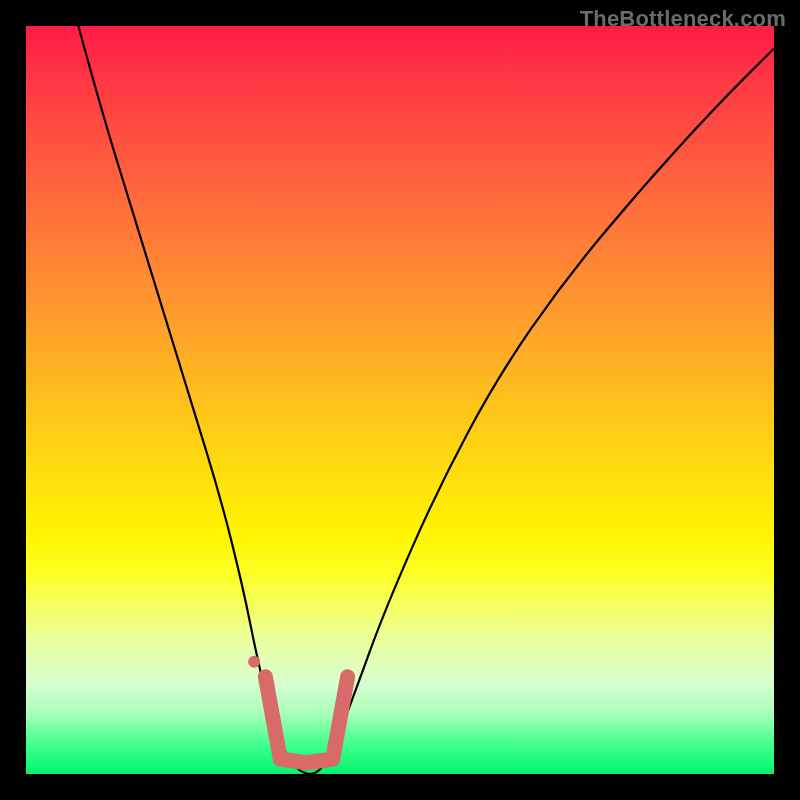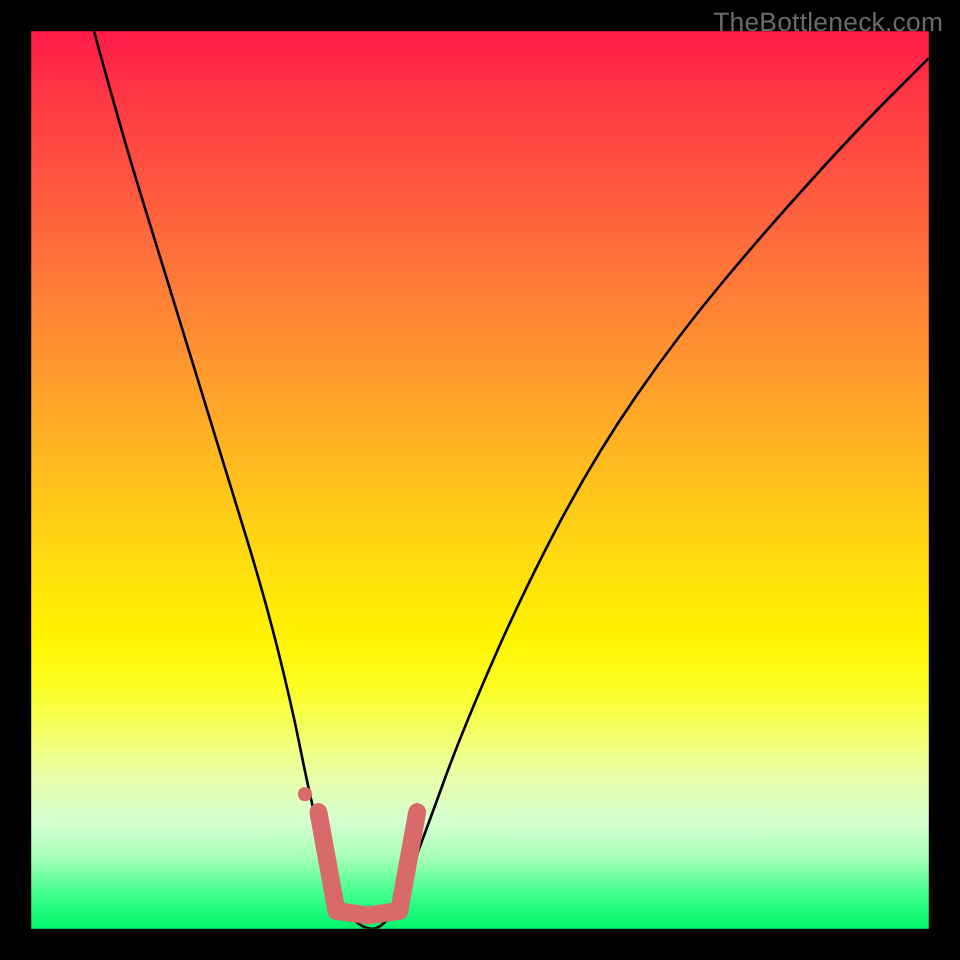--- a/index.html
+++ b/index.html
@@ -34,21 +34,21 @@
       #42ff8f 96%,
       #00f56b 100%
     );
   }
   .watermark {
     position: absolute;
     top: 6px;
     right: 14px;
     color: #6b6b6b;
     font-size: 22px;
-    font-weight: 400;
+    font-weight: 700;
     letter-spacing: 0.2px;
     user-select: none;
   }
   svg.curve {
     position: absolute;
     left: 0;
     top: 0;
     width: 748px;
     height: 748px;
     pointer-events: none;

